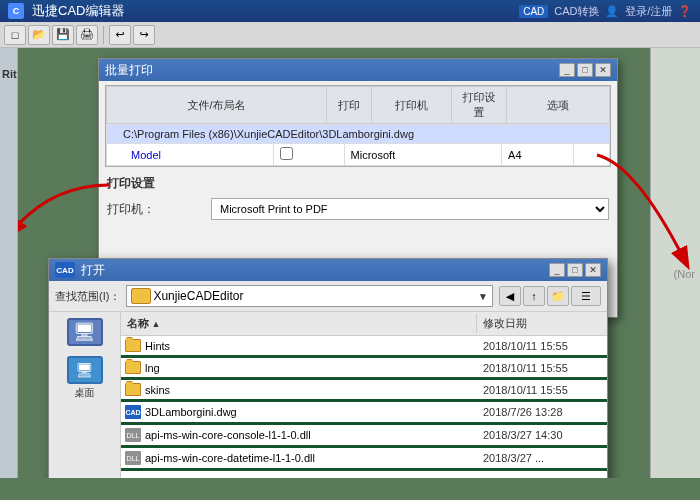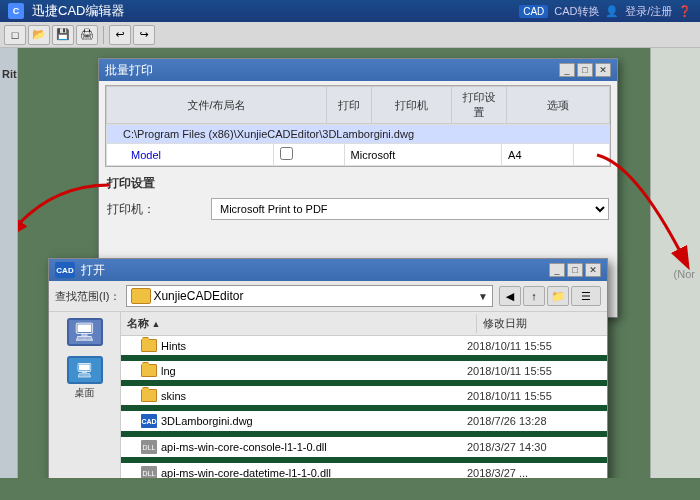--- a/index.html
+++ b/index.html
@@ -406,22 +406,22 @@
     .file-col-date {
       width: 130px;
       padding: 2px 6px;
       font-size: 11px;
       color: #333;
     }
 
     .file-row {
       display: flex;
       align-items: center;
-      border-bottom: 6px solid #14532d;
-      padding: 1px 16px;
+      border-bottom: 3px solid #14532d;
+      padding: 1px 0;
       cursor: pointer;
     }
     .file-cell-name {
       flex: 1;
       padding: 2px 4px;
       font-size: 11px;
       display: flex;
       align-items: center;
       gap: 4px;
     }

